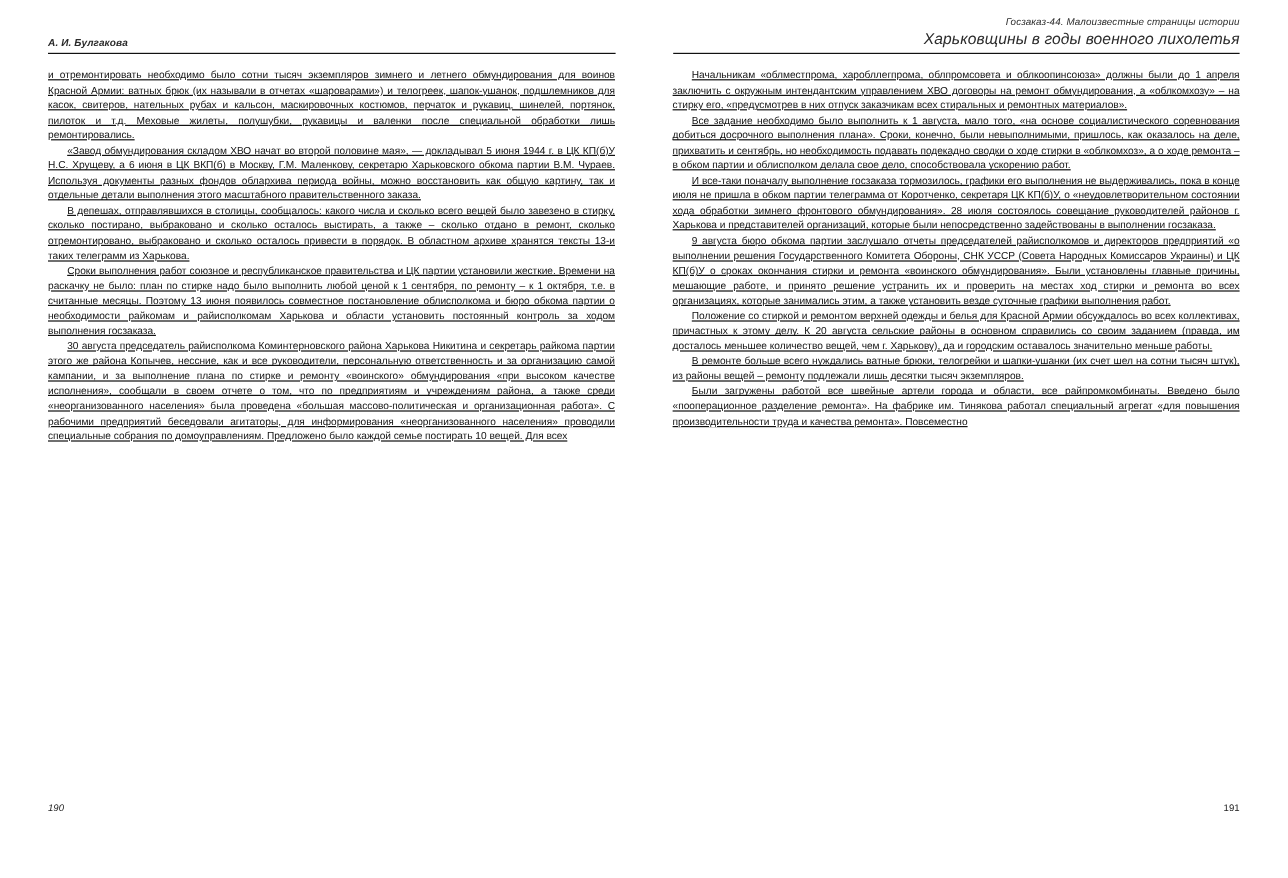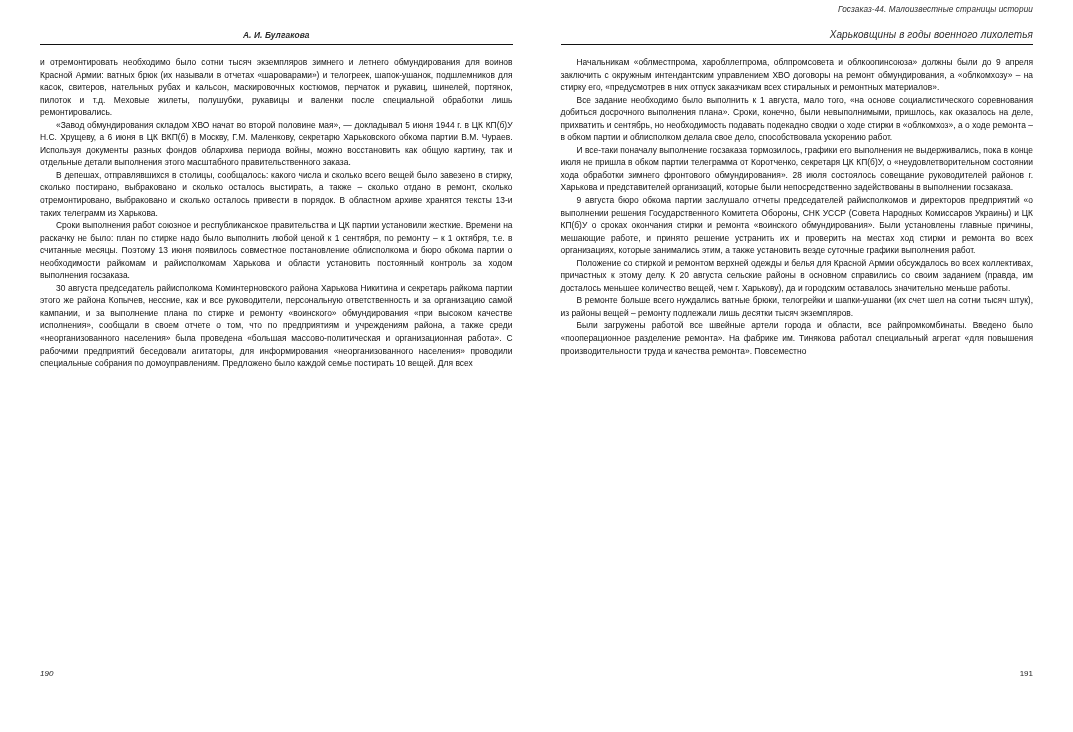--- a/index.html
+++ b/index.html
@@ -36,40 +36,41 @@
 
   .runhead {
     display: flex;
     align-items: flex-end;
     font-size: 8.2px;
     font-style: italic;
     color: #2b2b2b;
     letter-spacing: 0.1px;
     height: 22px;
   }
-  .runhead-left { justify-content: center; }
+  .runhead-left { justify-content: flex-start; }
   .runhead-right { justify-content: flex-end; flex-direction: column; align-items: flex-end; }
   .runhead-right .line1 { font-weight: normal; }
-  .runhead-right .line2 { font-size: 10px; margin-top: 15px; }
+  .runhead-right .line2 { font-size: 13px; margin-top: 2px; }
   .runhead-left .author { font-weight: bold; font-style: italic; font-size: 8.4px; }
 
   .rule {
     border: none;
     border-top: 1px solid #111;
     margin: 4px 0 11px 0;
     height: 0;
   }
 
   .body {
     font-size: 8.45px;
     line-height: 12.55px;
     text-align: justify;
     text-justify: inter-word;
     color: #111;
     hyphens: manual;
+    text-decoration: underline;
   }
   .body p {
     margin: 0 0 0 0;
     text-indent: 16px;
   }
   .body p.noindent { text-indent: 0; }
 
   .folio {
     position: absolute;
     bottom: 18px;
@@ -109,21 +110,21 @@
       <div class="folio folio-left">190</div>
     </div>
 
     <div class="leaf leaf-right">
       <div class="runhead runhead-right">
         <span class="line1">Госзаказ-44. Малоизвестные страницы истории</span>
         <span class="line2">Харьковщины в годы военного лихолетья</span>
       </div>
       <hr class="rule">
       <div class="body">
-        <p>Начальникам «облместпрома, харобллегпрома, облпромсовета и облкоопинсоюза» должны были до 9 апреля заключить с окружным интендантским управлением ХВО договоры на ремонт обмундирования, а «облкомхозу» – на стирку его, «предусмотрев в них отпуск заказчикам всех стиральных и ремонтных материалов».</p>
+        <p>Начальникам «облместпрома, харобллегпрома, облпромсовета и облкоопинсоюза» должны были до 1 апреля заключить с окружным интендантским управлением ХВО договоры на ремонт обмундирования, а «облкомхозу» – на стирку его, «предусмотрев в них отпуск заказчикам всех стиральных и ремонтных материалов».</p>
         <p>Все задание необходимо было выполнить к 1 августа, мало того, «на основе социалистического соревнования добиться досрочного выполнения плана». Сроки, конечно, были невыполнимыми, пришлось, как оказалось на деле, прихватить и сентябрь, но необходимость подавать подекадно сводки о ходе стирки в «облкомхоз», а о ходе ремонта – в обком партии и облисполком делала свое дело, способствовала ускорению работ.</p>
         <p>И все-таки поначалу выполнение госзаказа тормозилось, графики его выполнения не выдерживались, пока в конце июля не пришла в обком партии телеграмма от Коротченко, секретаря ЦК КП(б)У, о «неудовлетворительном состоянии хода обработки зимнего фронтового обмундирования». 28 июля состоялось совещание руководителей районов г. Харькова и представителей организаций, которые были непосредственно задействованы в выполнении госзаказа.</p>
         <p>9 августа бюро обкома партии заслушало отчеты председателей райисполкомов и директоров предприятий «о выполнении решения Государственного Комитета Обороны, СНК УССР (Совета Народных Комиссаров Украины) и ЦК КП(б)У о сроках окончания стирки и ремонта «воинского обмундирования». Были установлены главные причины, мешающие работе, и принято решение устранить их и проверить на местах ход стирки и ремонта во всех организациях, которые занимались этим, а также установить везде суточные графики выполнения работ.</p>
         <p>Положение со стиркой и ремонтом верхней одежды и белья для Красной Армии обсуждалось во всех коллективах, причастных к этому делу. К 20 августа сельские районы в основном справились со своим заданием (правда, им досталось меньшее количество вещей, чем г. Харькову), да и городским оставалось значительно меньше работы.</p>
         <p>В ремонте больше всего нуждались ватные брюки, телогрейки и шапки-ушанки (их счет шел на сотни тысяч штук), из районы вещей – ремонту подлежали лишь десятки тысяч экземпляров.</p>
         <p>Были загружены работой все швейные артели города и области, все райпромкомбинаты. Введено было «пооперационное разделение ремонта». На фабрике им. Тинякова работал специальный агрегат «для повышения производительности труда и качества ремонта». Повсеместно</p>
       </div>
       <div class="folio folio-right">191</div>
     </div>
 

